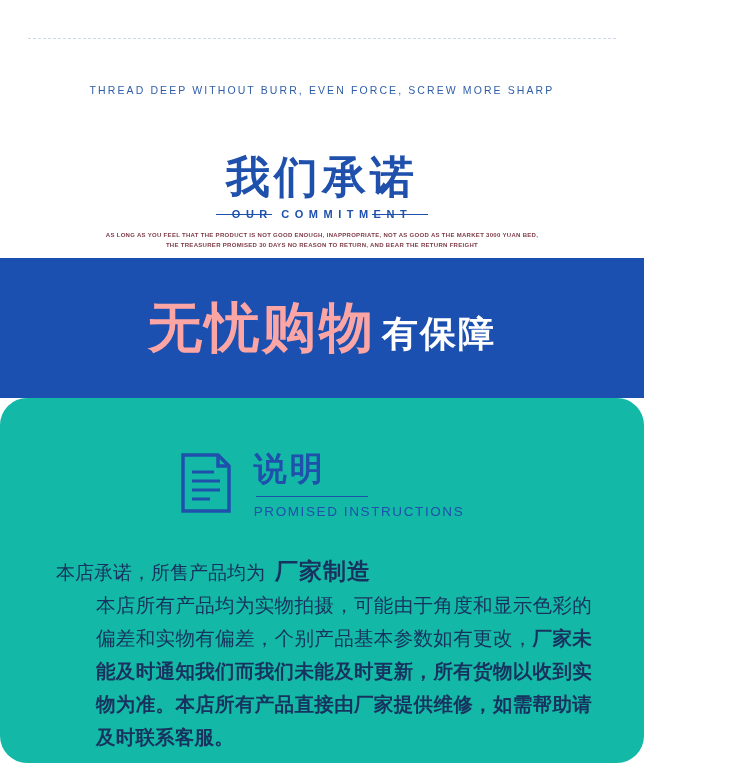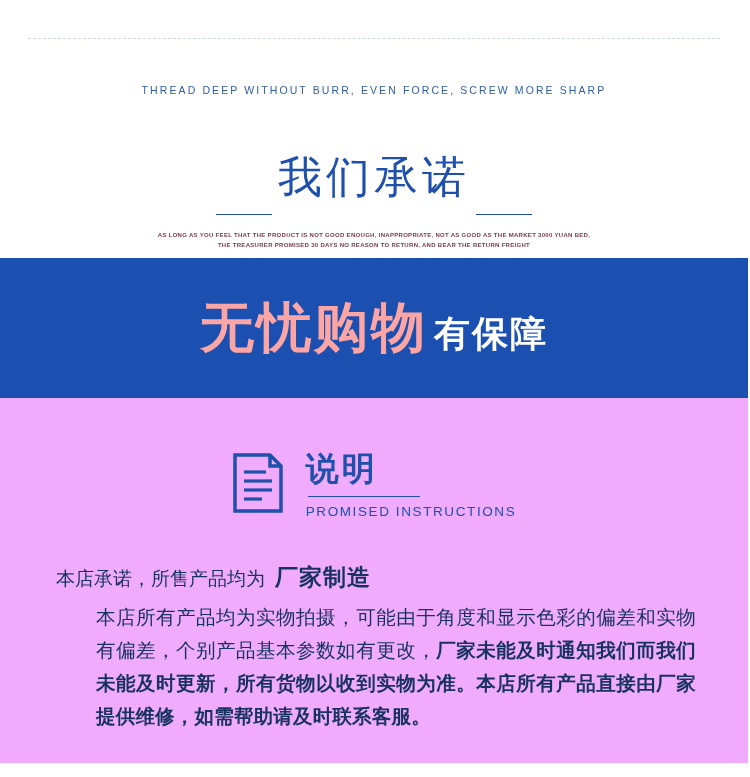--- a/index.html
+++ b/index.html
@@ -6,21 +6,21 @@
     margin: 0;
     padding: 0;
   }
   body {
     width: 750px;
     font-family: "Liberation Sans", sans-serif;
     background: #ffffff;
   }
   .page {
     position: relative;
-    width: 748px;
+    width: 644px;
     height: 777px;
     overflow: hidden;
     background: #ffffff;
   }
 
   
   .header-band {
     position: relative;
     height: 258px;
     background: #ffffff;
@@ -46,21 +46,21 @@
     font-family: "Liberation Sans", sans-serif;
   }
   .title-cn {
     position: absolute;
     top: 148px;
     left: 0;
     right: 0;
     text-align: center;
     color: #1e50ac;
     font-size: 44px;
-    font-weight: normal;
+    font-weight: bold;
     letter-spacing: 4px;
     font-family: "DejaVu Sans", sans-serif;
   }
   .title-en {
     position: absolute;
     top: 208px;
     left: 0;
     right: 0;
     text-align: center;
     color: #1e50ac;
@@ -127,22 +127,23 @@
     padding-left: 6px;
     position: relative;
     top: 6px;
     text-align: right;
   }
 
   
   .light-band {
     position: relative;
     height: 365px;
-    background: #f0abfc;
-    overflow: hidden;
+    background: #14b8a6;
+    overflow: hidden;
+    border-radius: 27px;
   }
   .instr-head {
     position: absolute;
     top: 52px;
     left: 0;
     right: 0;
     display: flex;
     align-items: flex-start;
     justify-content: center;
   }
@@ -182,21 +183,21 @@
   .body-copy {
     position: absolute;
     top: 160px;
     left: 56px;
     right: 52px;
     color: #17325e;
     font-family: "DejaVu Sans", sans-serif;
   }
   .body-line-1 {
     font-size: 19px;
-    line-height: 38px;
+    line-height: 26px;
     margin-bottom: 4px;
   }
   .body-line-1 .emph {
     font-size: 23px;
     font-weight: bold;
     letter-spacing: 1px;
     margin-left: 10px;
   }
   .body-paragraph {
     font-size: 19.5px;
@@ -223,20 +224,21 @@
 
   <div class="header-band">
     <div class="dash-line"></div>
 
     <div class="tagline">THREAD DEEP WITHOUT BURR, EVEN FORCE, SCREW MORE SHARP</div>
 
     <div class="title-cn">我们承诺</div>
 
     <div class="title-en-rule-left"></div>
     <div class="title-en-rule-right"></div>
+    <div class="title-en">OUR COMMITMENT</div>
 
     <div class="micro-copy">
       <div>AS LONG AS YOU FEEL THAT THE PRODUCT IS NOT GOOD ENOUGH, INAPPROPRIATE, NOT AS GOOD AS THE MARKET 3000 YUAN BED,</div>
       <div>THE TREASURER PROMISED 30 DAYS NO REASON TO RETURN, AND BEAR THE RETURN FREIGHT</div>
     </div>
   </div>
 
   <div class="blue-band">
     <div class="blue-band-inner">
       <span class="big">无忧购物</span>

